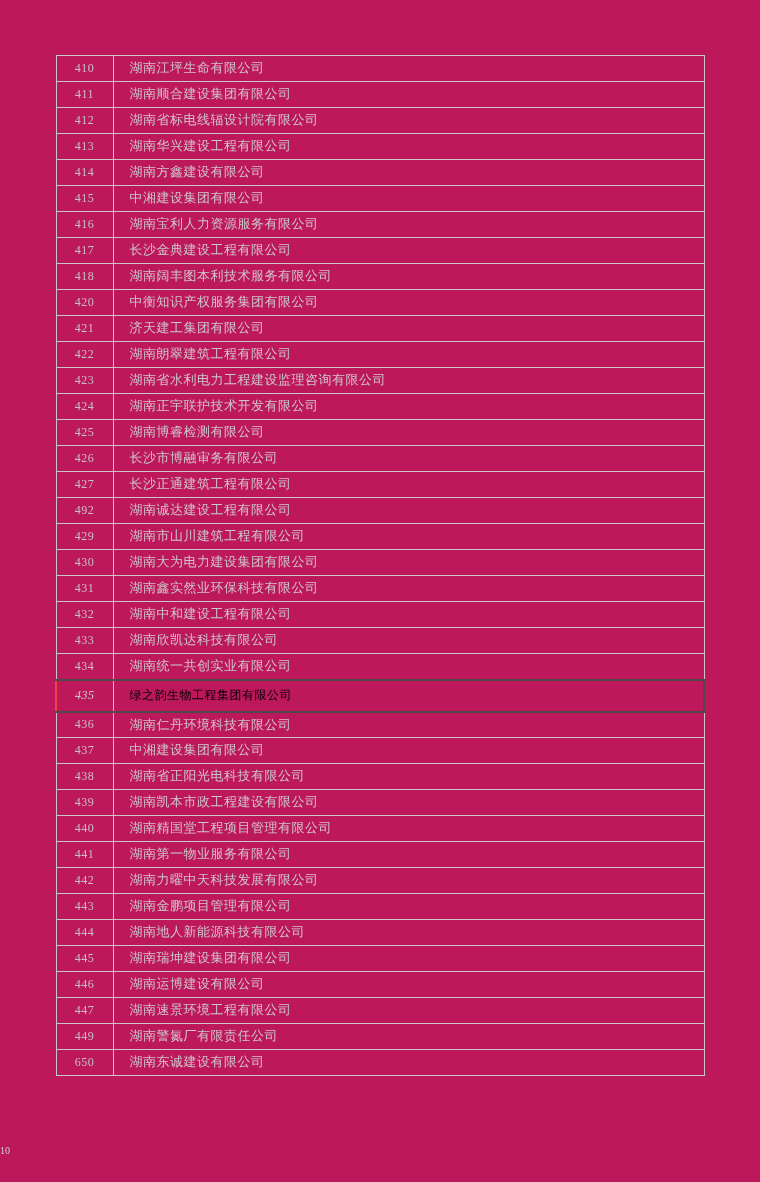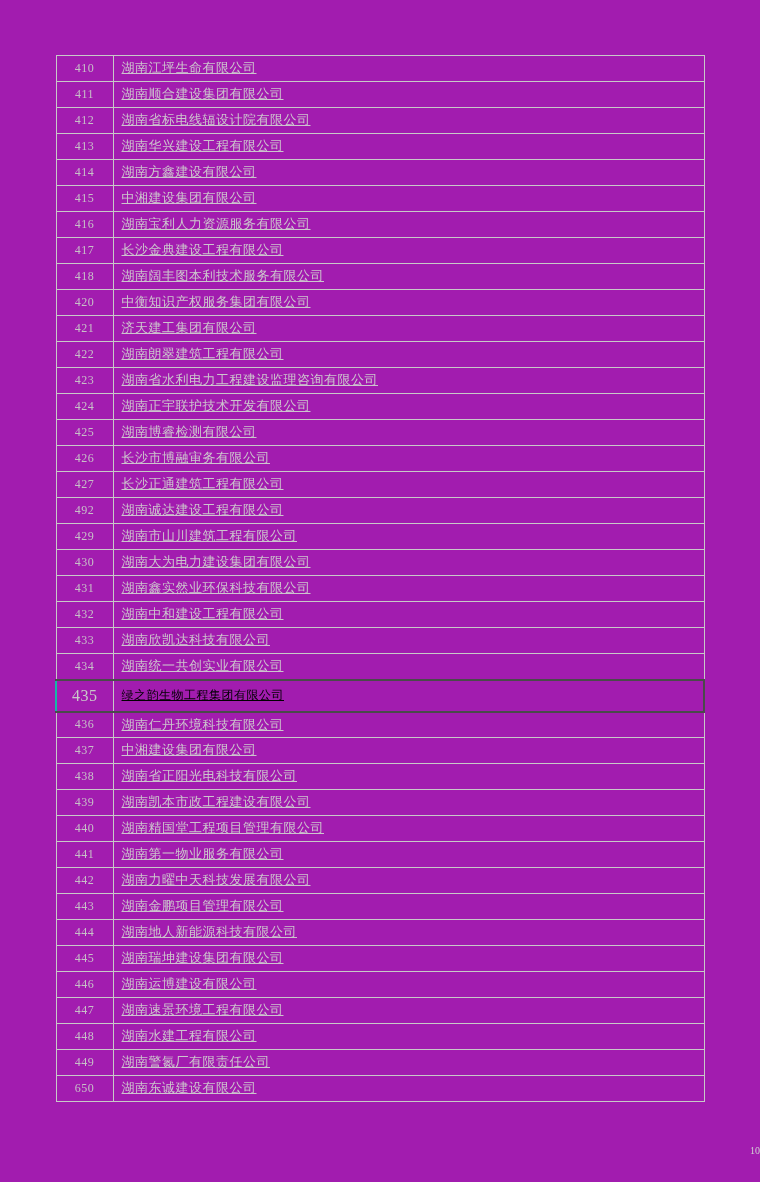--- a/index.html
+++ b/index.html
@@ -11,21 +11,21 @@
     width: 760px;
     height: 1182px;
     font-family: "Liberation Serif", "DejaVu Serif", serif;
     position: relative;
     overflow: hidden;
   }
   .page {
     width: 760px;
     height: 1182px;
     position: relative;
-    background: #a21caf;
+    background: #be185d;
   }
   .table-wrap {
     position: absolute;
     left: 55px;
     top: 55px;
     width: 650px;
   }
   table.list {
     border-collapse: collapse;
     width: 650px;
@@ -46,53 +46,53 @@
   }
   table.list td.num {
     width: 48px;
     text-align: center;
     font-size: 12px;
     color: #c9c9c9;
     letter-spacing: 0.5px;
   }
   table.list td.name {
     text-align: left;
-    padding-left: 8px;
+    padding-left: 16px;
     letter-spacing: 0.5px;
-    text-decoration: underline;
   }
   
   tr.faded td {
     color: #cfcfcf;
     filter: blur(0.7px);
     opacity: 0.95;
   }
   
   tr.highlight td {
     color: #000000;
     filter: none;
     opacity: 1;
     border-top: 2px solid #4a4a4a;
     border-bottom: 2px solid #4a4a4a;
     font-size: 12px;
     height: 30px;
   }
   tr.highlight td.num {
-    border-left: 2px solid #14b8a6;
-    font-size: 16px;
+    border-left: 2px solid #ef4444;
+    font-size: 12px;
+    font-style: italic;
   }
   tr.highlight td.name {
     border-right: 2px solid #4a4a4a;
   }
   .page-number {
     position: absolute;
     left: 0;
     right: 0;
     top: 1145px;
-    text-align: right;
+    text-align: left;
     font-size: 10px;
     color: #d2d2d2;
     filter: blur(0.6px);
     font-family: "Liberation Serif", serif;
   }
 </style>
 </head>
 <body>
 
 <div class="page">
@@ -241,24 +241,20 @@
           </tr>
           <tr class="faded">
             <td class="num">446</td>
             <td class="name">湖南运博建设有限公司</td>
           </tr>
           <tr class="faded">
             <td class="num">447</td>
             <td class="name">湖南速景环境工程有限公司</td>
           </tr>
           <tr class="faded">
-            <td class="num">448</td>
-            <td class="name">湖南水建工程有限公司</td>
-          </tr>
-          <tr class="faded">
             <td class="num">449</td>
             <td class="name">湖南警氮厂有限责任公司</td>
           </tr>
           <tr class="faded">
             <td class="num">650</td>
             <td class="name">湖南东诚建设有限公司</td>
           </tr>
         </tbody>
     </table>
   </div>

